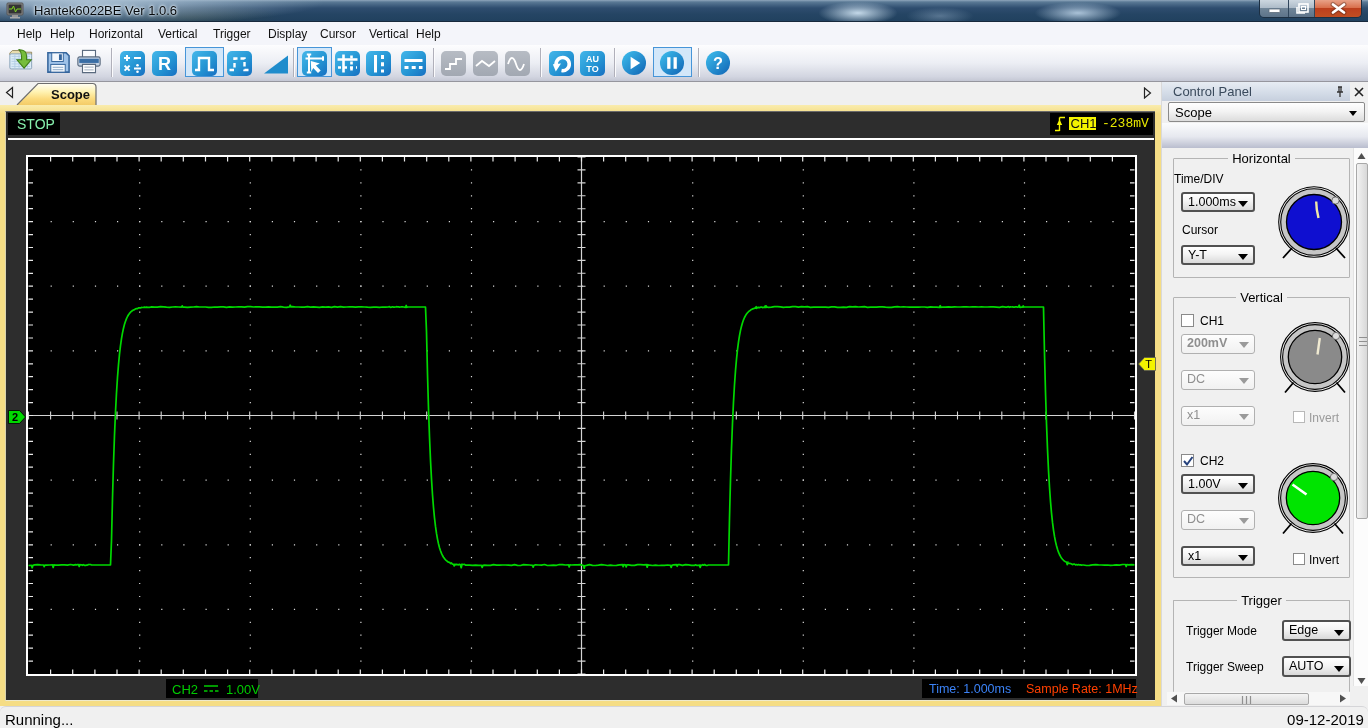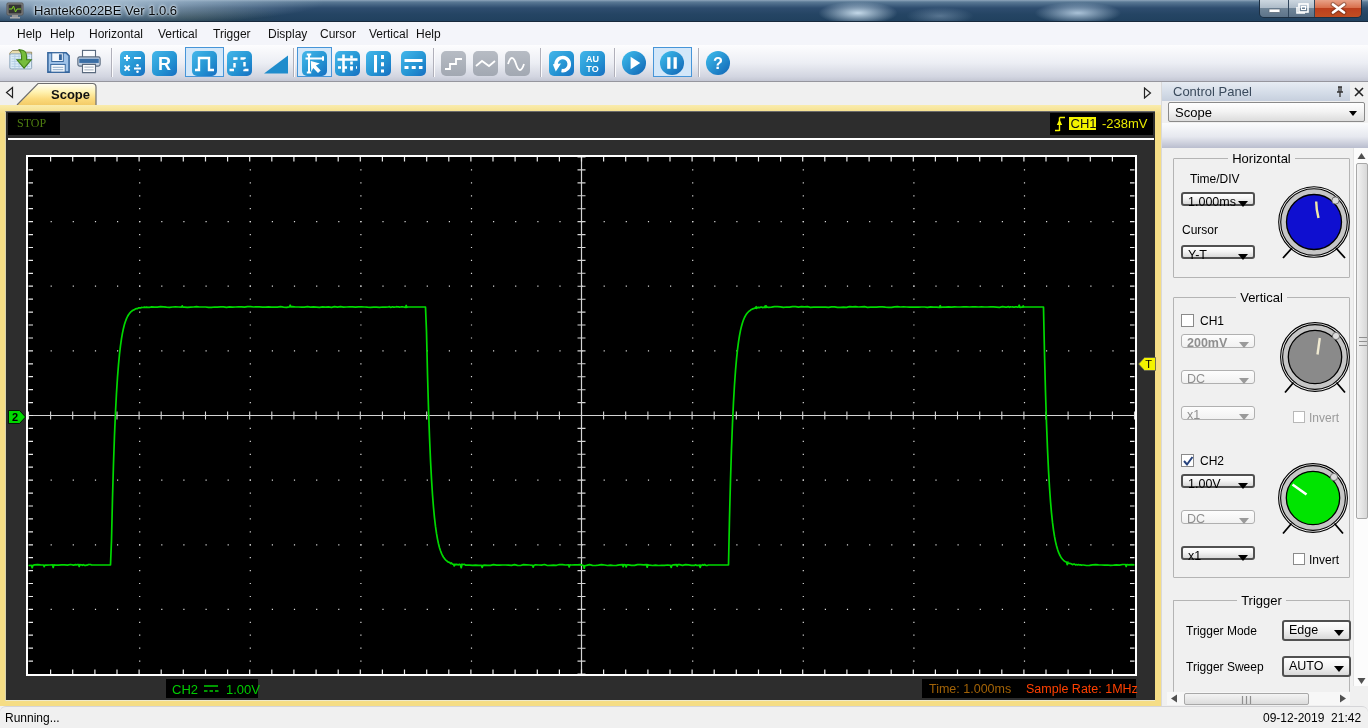--- a/index.html
+++ b/index.html
@@ -58,35 +58,35 @@
 #panel { left:1161px; top:82px; width:207px; height:624px; background:#f0f0f0; border-left:1px solid #d9d9d9; }
 #phead { position:absolute; left:0; top:0; width:188px; height:19px;
   background:linear-gradient(180deg,#e7ecf3 0%,#d3dbe7 60%,#c6cfdd 100%); }
 #phead .t { position:absolute; left:11px; top:2px; font-size:13px; color:#3a4a5c; }
 #scombo { position:absolute; left:6px; top:20px; width:197px; height:20px; background:linear-gradient(180deg,#fff 0%,#f2f2f2 50%,#dcdcdc 100%); border:1px solid #8a8a8a; border-radius:2px; }
 #pstrip { position:absolute; left:0; top:41px; width:207px; height:25px; background:linear-gradient(180deg,#fbfcfd 0%,#e6e8ef 55%,#b9bdce 100%); }
 .gbox { position:absolute; left:11px; width:177px; border:1px solid #b4b4b4; border-radius:1px; }
 .glabel { position:absolute; top:-8px; width:100%; text-align:center; font-size:13px; color:#000; }
 .glabel span { background:#f0f0f0; padding:0 4px; }
 .plabel { position:absolute; font-size:12px; color:#000; white-space:nowrap; }
-.combo { position:absolute; width:74px; height:14px; border:2px solid #515151; border-radius:3px; background:linear-gradient(180deg,#fff 0%,#f4f4f4 45%,#d9d9d9 100%); font-size:12.5px; color:#000; }
+.combo { position:absolute; width:74px; height:20px; border:2px solid #515151; border-radius:3px; background:linear-gradient(180deg,#fff 0%,#f4f4f4 45%,#d9d9d9 100%); font-size:12.5px; color:#000; }
 .combo .cv { position:absolute; left:5px; top:1px; }
 .combo.dis { border:1px solid #b0b0b0; background:linear-gradient(180deg,#fdfdfd 0%,#f1f1f1 100%); color:#8f8f8f; }
 .arr { position:absolute; right:5px; top:7px; width:0; height:0; border-left:5px solid transparent; border-right:5px solid transparent; border-top:6px solid #000; }
 .combo.dis .arr { border-top-color:#9a9a9a; }
 .cb { position:absolute; width:13px; height:13px; background:#fff; border:1px solid #8a8a8a; }
 .cblabel { position:absolute; font-size:12px; color:#000; }
 
 
 #vsb { position:absolute; left:191px; top:66px; width:15px; height:538px; background:#fcfcfc; border-left:1px solid #e3e3e3; }
 #hsb { position:absolute; left:5px; top:610px; width:183px; height:13px; background:#f7f7f7; }
 .thumb { position:absolute; background:linear-gradient(90deg,#f4f4f4,#dcdcdc); border:1px solid #a8a8a8; border-radius:2px; }
 
 
-#status { left:0; top:706px; width:1368px; height:22px; background:#f0f0f0; border-top:1px solid #d5d5d8; font-size:12px; color:#000;border-radius:6px; }
+#status { left:0; top:706px; width:1368px; height:22px; background:#f0f0f0; border-top:1px solid #d5d5d8; font-size:15px; color:#000;border-radius:6px; }
 </style>
 </head>
 <body>
 <div class="abs" id="titlebar"></div>
 <div class="abs" id="titletext">Hantek6022BE Ver 1.0.6</div>
 <svg class="abs" id="appicon" style="left:6px;top:2px" width="19" height="17" viewBox="0 0 19 17">
   <rect x="1" y="1" width="16" height="12" rx="1" fill="#888" stroke="#555"></rect>
   <rect x="2.5" y="2.5" width="13" height="9" fill="#333"></rect>
   <path d="M3 7h3l1.5-3 2 6 1.5-3h4" stroke="#7ed321" stroke-width="1" fill="none"></path>
   <rect x="6" y="13" width="6" height="2" fill="#999"></rect>
@@ -283,30 +283,30 @@
   <svg class="abs" style="left:5px;top:4px" width="9" height="13" viewBox="0 0 9 13">
       <path d="M7.5 1.5v10L1.5 6.5z" fill="none" stroke="#222" stroke-width="1.2"></path>
     </svg>
   <svg class="abs" style="left:1143px;top:5px" width="9" height="12" viewBox="0 0 9 12">
       <path d="M1.5 1v10L7.5 6z" fill="none" stroke="#222" stroke-width="1.2"></path>
     </svg>
 </div>
 <div class="abs" id="frame">
   <div id="dark">
     <div class="blackbox" style="left:2px;top:1px;width:52px;height:22px;">
-      <span style="position:absolute;left:9px;top:3px;font-size:12px;color:#4d7c0f;font-family:Liberation Serif, serif;">STOP</span>
+      <span style="position:absolute;left:9px;top:3px;font-size:14px;color:#86efac;">STOP</span>
     </div>
     <div class="blackbox" style="left:1044px;top:1px;width:103px;height:22px;">
       <svg style="position:absolute;left:4px;top:3px" width="12" height="16" viewBox="0 0 12 16">
         <path d="M1 14.5h4.5M5.5 15V1.5M5.5 1.5H11" stroke="#f4f400" stroke-width="1.4" fill="none"></path>
         <path d="M5.5 3.5L2.8 9h5.4z" fill="#f4f400"></path>
       </svg>
       <div style="position:absolute;left:19px;top:3.5px;width:27px;height:13px;background:#f4f400;"></div>
       <span style="position:absolute;left:20.5px;top:3px;font-size:13px;color:#111;">CH1</span>
-      <span style="position:absolute;left:52px;top:3px;font-size:13px;color:#e8e800;">-238mV</span>
+      <span style="position:absolute;left:52px;top:3px;font-size:13px;color:#e8e800;font-family:Liberation Mono, monospace;">-238mV</span>
     </div>
     <div style="position:absolute;left:2px;top:25.5px;width:1146px;height:2px;background:#fff;"></div>
     <div id="screen">
       <svg width="1107" height="517" viewBox="0 0 1106 517" style="position:absolute;left:0;top:0">
         <path d="M22.1 64.6h1.2M44.2 64.6h1.2M66.4 64.6h1.2M88.5 64.6h1.2M110.6 64.6h1.2M132.7 64.6h1.2M154.8 64.6h1.2M177.0 64.6h1.2M199.1 64.6h1.2M221.2 64.6h1.2M243.3 64.6h1.2M265.4 64.6h1.2M287.6 64.6h1.2M309.7 64.6h1.2M331.8 64.6h1.2M353.9 64.6h1.2M376.0 64.6h1.2M398.2 64.6h1.2M420.3 64.6h1.2M442.4 64.6h1.2M464.5 64.6h1.2M486.6 64.6h1.2M508.8 64.6h1.2M530.9 64.6h1.2M553.0 64.6h1.2M575.1 64.6h1.2M597.2 64.6h1.2M619.4 64.6h1.2M641.5 64.6h1.2M663.6 64.6h1.2M685.7 64.6h1.2M707.8 64.6h1.2M730.0 64.6h1.2M752.1 64.6h1.2M774.2 64.6h1.2M796.3 64.6h1.2M818.4 64.6h1.2M840.6 64.6h1.2M862.7 64.6h1.2M884.8 64.6h1.2M906.9 64.6h1.2M929.0 64.6h1.2M951.2 64.6h1.2M973.3 64.6h1.2M995.4 64.6h1.2M1017.5 64.6h1.2M1039.6 64.6h1.2M1061.8 64.6h1.2M1083.9 64.6h1.2M22.1 129.2h1.2M44.2 129.2h1.2M66.4 129.2h1.2M88.5 129.2h1.2M110.6 129.2h1.2M132.7 129.2h1.2M154.8 129.2h1.2M177.0 129.2h1.2M199.1 129.2h1.2M221.2 129.2h1.2M243.3 129.2h1.2M265.4 129.2h1.2M287.6 129.2h1.2M309.7 129.2h1.2M331.8 129.2h1.2M353.9 129.2h1.2M376.0 129.2h1.2M398.2 129.2h1.2M420.3 129.2h1.2M442.4 129.2h1.2M464.5 129.2h1.2M486.6 129.2h1.2M508.8 129.2h1.2M530.9 129.2h1.2M553.0 129.2h1.2M575.1 129.2h1.2M597.2 129.2h1.2M619.4 129.2h1.2M641.5 129.2h1.2M663.6 129.2h1.2M685.7 129.2h1.2M707.8 129.2h1.2M730.0 129.2h1.2M752.1 129.2h1.2M774.2 129.2h1.2M796.3 129.2h1.2M818.4 129.2h1.2M840.6 129.2h1.2M862.7 129.2h1.2M884.8 129.2h1.2M906.9 129.2h1.2M929.0 129.2h1.2M951.2 129.2h1.2M973.3 129.2h1.2M995.4 129.2h1.2M1017.5 129.2h1.2M1039.6 129.2h1.2M1061.8 129.2h1.2M1083.9 129.2h1.2M22.1 193.9h1.2M44.2 193.9h1.2M66.4 193.9h1.2M88.5 193.9h1.2M110.6 193.9h1.2M132.7 193.9h1.2M154.8 193.9h1.2M177.0 193.9h1.2M199.1 193.9h1.2M221.2 193.9h1.2M243.3 193.9h1.2M265.4 193.9h1.2M287.6 193.9h1.2M309.7 193.9h1.2M331.8 193.9h1.2M353.9 193.9h1.2M376.0 193.9h1.2M398.2 193.9h1.2M420.3 193.9h1.2M442.4 193.9h1.2M464.5 193.9h1.2M486.6 193.9h1.2M508.8 193.9h1.2M530.9 193.9h1.2M553.0 193.9h1.2M575.1 193.9h1.2M597.2 193.9h1.2M619.4 193.9h1.2M641.5 193.9h1.2M663.6 193.9h1.2M685.7 193.9h1.2M707.8 193.9h1.2M730.0 193.9h1.2M752.1 193.9h1.2M774.2 193.9h1.2M796.3 193.9h1.2M818.4 193.9h1.2M840.6 193.9h1.2M862.7 193.9h1.2M884.8 193.9h1.2M906.9 193.9h1.2M929.0 193.9h1.2M951.2 193.9h1.2M973.3 193.9h1.2M995.4 193.9h1.2M1017.5 193.9h1.2M1039.6 193.9h1.2M1061.8 193.9h1.2M1083.9 193.9h1.2M22.1 323.1h1.2M44.2 323.1h1.2M66.4 323.1h1.2M88.5 323.1h1.2M110.6 323.1h1.2M132.7 323.1h1.2M154.8 323.1h1.2M177.0 323.1h1.2M199.1 323.1h1.2M221.2 323.1h1.2M243.3 323.1h1.2M265.4 323.1h1.2M287.6 323.1h1.2M309.7 323.1h1.2M331.8 323.1h1.2M353.9 323.1h1.2M376.0 323.1h1.2M398.2 323.1h1.2M420.3 323.1h1.2M442.4 323.1h1.2M464.5 323.1h1.2M486.6 323.1h1.2M508.8 323.1h1.2M530.9 323.1h1.2M553.0 323.1h1.2M575.1 323.1h1.2M597.2 323.1h1.2M619.4 323.1h1.2M641.5 323.1h1.2M663.6 323.1h1.2M685.7 323.1h1.2M707.8 323.1h1.2M730.0 323.1h1.2M752.1 323.1h1.2M774.2 323.1h1.2M796.3 323.1h1.2M818.4 323.1h1.2M840.6 323.1h1.2M862.7 323.1h1.2M884.8 323.1h1.2M906.9 323.1h1.2M929.0 323.1h1.2M951.2 323.1h1.2M973.3 323.1h1.2M995.4 323.1h1.2M1017.5 323.1h1.2M1039.6 323.1h1.2M1061.8 323.1h1.2M1083.9 323.1h1.2M22.1 387.8h1.2M44.2 387.8h1.2M66.4 387.8h1.2M88.5 387.8h1.2M110.6 387.8h1.2M132.7 387.8h1.2M154.8 387.8h1.2M177.0 387.8h1.2M199.1 387.8h1.2M221.2 387.8h1.2M243.3 387.8h1.2M265.4 387.8h1.2M287.6 387.8h1.2M309.7 387.8h1.2M331.8 387.8h1.2M353.9 387.8h1.2M376.0 387.8h1.2M398.2 387.8h1.2M420.3 387.8h1.2M442.4 387.8h1.2M464.5 387.8h1.2M486.6 387.8h1.2M508.8 387.8h1.2M530.9 387.8h1.2M553.0 387.8h1.2M575.1 387.8h1.2M597.2 387.8h1.2M619.4 387.8h1.2M641.5 387.8h1.2M663.6 387.8h1.2M685.7 387.8h1.2M707.8 387.8h1.2M730.0 387.8h1.2M752.1 387.8h1.2M774.2 387.8h1.2M796.3 387.8h1.2M818.4 387.8h1.2M840.6 387.8h1.2M862.7 387.8h1.2M884.8 387.8h1.2M906.9 387.8h1.2M929.0 387.8h1.2M951.2 387.8h1.2M973.3 387.8h1.2M995.4 387.8h1.2M1017.5 387.8h1.2M1039.6 387.8h1.2M1061.8 387.8h1.2M1083.9 387.8h1.2M22.1 452.4h1.2M44.2 452.4h1.2M66.4 452.4h1.2M88.5 452.4h1.2M110.6 452.4h1.2M132.7 452.4h1.2M154.8 452.4h1.2M177.0 452.4h1.2M199.1 452.4h1.2M221.2 452.4h1.2M243.3 452.4h1.2M265.4 452.4h1.2M287.6 452.4h1.2M309.7 452.4h1.2M331.8 452.4h1.2M353.9 452.4h1.2M376.0 452.4h1.2M398.2 452.4h1.2M420.3 452.4h1.2M442.4 452.4h1.2M464.5 452.4h1.2M486.6 452.4h1.2M508.8 452.4h1.2M530.9 452.4h1.2M553.0 452.4h1.2M575.1 452.4h1.2M597.2 452.4h1.2M619.4 452.4h1.2M641.5 452.4h1.2M663.6 452.4h1.2M685.7 452.4h1.2M707.8 452.4h1.2M730.0 452.4h1.2M752.1 452.4h1.2M774.2 452.4h1.2M796.3 452.4h1.2M818.4 452.4h1.2M840.6 452.4h1.2M862.7 452.4h1.2M884.8 452.4h1.2M906.9 452.4h1.2M929.0 452.4h1.2M951.2 452.4h1.2M973.3 452.4h1.2M995.4 452.4h1.2M1017.5 452.4h1.2M1039.6 452.4h1.2M1061.8 452.4h1.2M1083.9 452.4h1.2" stroke="#d6d6d6" stroke-width="1.2" fill="none"></path>
         <path d="M110.6 12.9h1.2M110.6 25.9h1.2M110.6 38.8h1.2M110.6 51.7h1.2M110.6 64.6h1.2M110.6 77.6h1.2M110.6 90.5h1.2M110.6 103.4h1.2M110.6 116.3h1.2M110.6 129.2h1.2M110.6 142.2h1.2M110.6 155.1h1.2M110.6 168.0h1.2M110.6 181.0h1.2M110.6 193.9h1.2M110.6 206.8h1.2M110.6 219.7h1.2M110.6 232.7h1.2M110.6 245.6h1.2M110.6 258.5h1.2M110.6 271.4h1.2M110.6 284.4h1.2M110.6 297.3h1.2M110.6 310.2h1.2M110.6 323.1h1.2M110.6 336.1h1.2M110.6 349.0h1.2M110.6 361.9h1.2M110.6 374.8h1.2M110.6 387.8h1.2M110.6 400.7h1.2M110.6 413.6h1.2M110.6 426.5h1.2M110.6 439.5h1.2M110.6 452.4h1.2M110.6 465.3h1.2M110.6 478.2h1.2M110.6 491.2h1.2M110.6 504.1h1.2M221.2 12.9h1.2M221.2 25.9h1.2M221.2 38.8h1.2M221.2 51.7h1.2M221.2 64.6h1.2M221.2 77.6h1.2M221.2 90.5h1.2M221.2 103.4h1.2M221.2 116.3h1.2M221.2 129.2h1.2M221.2 142.2h1.2M221.2 155.1h1.2M221.2 168.0h1.2M221.2 181.0h1.2M221.2 193.9h1.2M221.2 206.8h1.2M221.2 219.7h1.2M221.2 232.7h1.2M221.2 245.6h1.2M221.2 258.5h1.2M221.2 271.4h1.2M221.2 284.4h1.2M221.2 297.3h1.2M221.2 310.2h1.2M221.2 323.1h1.2M221.2 336.1h1.2M221.2 349.0h1.2M221.2 361.9h1.2M221.2 374.8h1.2M221.2 387.8h1.2M221.2 400.7h1.2M221.2 413.6h1.2M221.2 426.5h1.2M221.2 439.5h1.2M221.2 452.4h1.2M221.2 465.3h1.2M221.2 478.2h1.2M221.2 491.2h1.2M221.2 504.1h1.2M331.8 12.9h1.2M331.8 25.9h1.2M331.8 38.8h1.2M331.8 51.7h1.2M331.8 64.6h1.2M331.8 77.6h1.2M331.8 90.5h1.2M331.8 103.4h1.2M331.8 116.3h1.2M331.8 129.2h1.2M331.8 142.2h1.2M331.8 155.1h1.2M331.8 168.0h1.2M331.8 181.0h1.2M331.8 193.9h1.2M331.8 206.8h1.2M331.8 219.7h1.2M331.8 232.7h1.2M331.8 245.6h1.2M331.8 258.5h1.2M331.8 271.4h1.2M331.8 284.4h1.2M331.8 297.3h1.2M331.8 310.2h1.2M331.8 323.1h1.2M331.8 336.1h1.2M331.8 349.0h1.2M331.8 361.9h1.2M331.8 374.8h1.2M331.8 387.8h1.2M331.8 400.7h1.2M331.8 413.6h1.2M331.8 426.5h1.2M331.8 439.5h1.2M331.8 452.4h1.2M331.8 465.3h1.2M331.8 478.2h1.2M331.8 491.2h1.2M331.8 504.1h1.2M442.4 12.9h1.2M442.4 25.9h1.2M442.4 38.8h1.2M442.4 51.7h1.2M442.4 64.6h1.2M442.4 77.6h1.2M442.4 90.5h1.2M442.4 103.4h1.2M442.4 116.3h1.2M442.4 129.2h1.2M442.4 142.2h1.2M442.4 155.1h1.2M442.4 168.0h1.2M442.4 181.0h1.2M442.4 193.9h1.2M442.4 206.8h1.2M442.4 219.7h1.2M442.4 232.7h1.2M442.4 245.6h1.2M442.4 258.5h1.2M442.4 271.4h1.2M442.4 284.4h1.2M442.4 297.3h1.2M442.4 310.2h1.2M442.4 323.1h1.2M442.4 336.1h1.2M442.4 349.0h1.2M442.4 361.9h1.2M442.4 374.8h1.2M442.4 387.8h1.2M442.4 400.7h1.2M442.4 413.6h1.2M442.4 426.5h1.2M442.4 439.5h1.2M442.4 452.4h1.2M442.4 465.3h1.2M442.4 478.2h1.2M442.4 491.2h1.2M442.4 504.1h1.2M663.6 12.9h1.2M663.6 25.9h1.2M663.6 38.8h1.2M663.6 51.7h1.2M663.6 64.6h1.2M663.6 77.6h1.2M663.6 90.5h1.2M663.6 103.4h1.2M663.6 116.3h1.2M663.6 129.2h1.2M663.6 142.2h1.2M663.6 155.1h1.2M663.6 168.0h1.2M663.6 181.0h1.2M663.6 193.9h1.2M663.6 206.8h1.2M663.6 219.7h1.2M663.6 232.7h1.2M663.6 245.6h1.2M663.6 258.5h1.2M663.6 271.4h1.2M663.6 284.4h1.2M663.6 297.3h1.2M663.6 310.2h1.2M663.6 323.1h1.2M663.6 336.1h1.2M663.6 349.0h1.2M663.6 361.9h1.2M663.6 374.8h1.2M663.6 387.8h1.2M663.6 400.7h1.2M663.6 413.6h1.2M663.6 426.5h1.2M663.6 439.5h1.2M663.6 452.4h1.2M663.6 465.3h1.2M663.6 478.2h1.2M663.6 491.2h1.2M663.6 504.1h1.2M774.2 12.9h1.2M774.2 25.9h1.2M774.2 38.8h1.2M774.2 51.7h1.2M774.2 64.6h1.2M774.2 77.6h1.2M774.2 90.5h1.2M774.2 103.4h1.2M774.2 116.3h1.2M774.2 129.2h1.2M774.2 142.2h1.2M774.2 155.1h1.2M774.2 168.0h1.2M774.2 181.0h1.2M774.2 193.9h1.2M774.2 206.8h1.2M774.2 219.7h1.2M774.2 232.7h1.2M774.2 245.6h1.2M774.2 258.5h1.2M774.2 271.4h1.2M774.2 284.4h1.2M774.2 297.3h1.2M774.2 310.2h1.2M774.2 323.1h1.2M774.2 336.1h1.2M774.2 349.0h1.2M774.2 361.9h1.2M774.2 374.8h1.2M774.2 387.8h1.2M774.2 400.7h1.2M774.2 413.6h1.2M774.2 426.5h1.2M774.2 439.5h1.2M774.2 452.4h1.2M774.2 465.3h1.2M774.2 478.2h1.2M774.2 491.2h1.2M774.2 504.1h1.2M884.8 12.9h1.2M884.8 25.9h1.2M884.8 38.8h1.2M884.8 51.7h1.2M884.8 64.6h1.2M884.8 77.6h1.2M884.8 90.5h1.2M884.8 103.4h1.2M884.8 116.3h1.2M884.8 129.2h1.2M884.8 142.2h1.2M884.8 155.1h1.2M884.8 168.0h1.2M884.8 181.0h1.2M884.8 193.9h1.2M884.8 206.8h1.2M884.8 219.7h1.2M884.8 232.7h1.2M884.8 245.6h1.2M884.8 258.5h1.2M884.8 271.4h1.2M884.8 284.4h1.2M884.8 297.3h1.2M884.8 310.2h1.2M884.8 323.1h1.2M884.8 336.1h1.2M884.8 349.0h1.2M884.8 361.9h1.2M884.8 374.8h1.2M884.8 387.8h1.2M884.8 400.7h1.2M884.8 413.6h1.2M884.8 426.5h1.2M884.8 439.5h1.2M884.8 452.4h1.2M884.8 465.3h1.2M884.8 478.2h1.2M884.8 491.2h1.2M884.8 504.1h1.2M995.4 12.9h1.2M995.4 25.9h1.2M995.4 38.8h1.2M995.4 51.7h1.2M995.4 64.6h1.2M995.4 77.6h1.2M995.4 90.5h1.2M995.4 103.4h1.2M995.4 116.3h1.2M995.4 129.2h1.2M995.4 142.2h1.2M995.4 155.1h1.2M995.4 168.0h1.2M995.4 181.0h1.2M995.4 193.9h1.2M995.4 206.8h1.2M995.4 219.7h1.2M995.4 232.7h1.2M995.4 245.6h1.2M995.4 258.5h1.2M995.4 271.4h1.2M995.4 284.4h1.2M995.4 297.3h1.2M995.4 310.2h1.2M995.4 323.1h1.2M995.4 336.1h1.2M995.4 349.0h1.2M995.4 361.9h1.2M995.4 374.8h1.2M995.4 387.8h1.2M995.4 400.7h1.2M995.4 413.6h1.2M995.4 426.5h1.2M995.4 439.5h1.2M995.4 452.4h1.2M995.4 465.3h1.2M995.4 478.2h1.2M995.4 491.2h1.2M995.4 504.1h1.2" stroke="#d6d6d6" stroke-width="1.2" fill="none"></path>
         <path d="M0 258.5H1106" stroke="#d4d4d4" stroke-width="1.2" fill="none"></path>
         <path d="M553 0V517" stroke="#d4d4d4" stroke-width="1.2" fill="none"></path>
         <path d="M0.0 254.5v8M22.1 254.5v8M44.2 254.5v8M66.4 254.5v8M88.5 254.5v8M110.6 254.5v8M132.7 254.5v8M154.8 254.5v8M177.0 254.5v8M199.1 254.5v8M221.2 254.5v8M243.3 254.5v8M265.4 254.5v8M287.6 254.5v8M309.7 254.5v8M331.8 254.5v8M353.9 254.5v8M376.0 254.5v8M398.2 254.5v8M420.3 254.5v8M442.4 254.5v8M464.5 254.5v8M486.6 254.5v8M508.8 254.5v8M530.9 254.5v8M553.0 254.5v8M575.1 254.5v8M597.2 254.5v8M619.4 254.5v8M641.5 254.5v8M663.6 254.5v8M685.7 254.5v8M707.8 254.5v8M730.0 254.5v8M752.1 254.5v8M774.2 254.5v8M796.3 254.5v8M818.4 254.5v8M840.6 254.5v8M862.7 254.5v8M884.8 254.5v8M906.9 254.5v8M929.0 254.5v8M951.2 254.5v8M973.3 254.5v8M995.4 254.5v8M1017.5 254.5v8M1039.6 254.5v8M1061.8 254.5v8M1083.9 254.5v8M1106.0 254.5v8" stroke="#d4d4d4" stroke-width="1.1" fill="none"></path>
         <path d="M549.0 0.0h8M549.0 12.9h8M549.0 25.9h8M549.0 38.8h8M549.0 51.7h8M549.0 64.6h8M549.0 77.6h8M549.0 90.5h8M549.0 103.4h8M549.0 116.3h8M549.0 129.2h8M549.0 142.2h8M549.0 155.1h8M549.0 168.0h8M549.0 181.0h8M549.0 193.9h8M549.0 206.8h8M549.0 219.7h8M549.0 232.7h8M549.0 245.6h8M549.0 258.5h8M549.0 271.4h8M549.0 284.4h8M549.0 297.3h8M549.0 310.2h8M549.0 323.1h8M549.0 336.1h8M549.0 349.0h8M549.0 361.9h8M549.0 374.8h8M549.0 387.8h8M549.0 400.7h8M549.0 413.6h8M549.0 426.5h8M549.0 439.5h8M549.0 452.4h8M549.0 465.3h8M549.0 478.2h8M549.0 491.2h8M549.0 504.1h8M549.0 517.0h8" stroke="#d4d4d4" stroke-width="1.1" fill="none"></path>
@@ -323,21 +323,21 @@
       <text x="10.5" y="11" font-family="Liberation Sans" font-size="11" fill="#000" text-anchor="middle">T</text>
     </svg>
     <div class="blackbox" style="left:160px;top:567px;width:92px;height:19px;">
       <span style="position:absolute;left:6px;top:2.5px;font-size:13px;color:#00cc00;">CH2</span>
       <svg style="position:absolute;left:38px;top:5px" width="15" height="10" viewBox="0 0 15 10">
         <path d="M0 2h14M0 7h3.5M5.5 7h3.5M11 7h3.5" stroke="#00cc00" stroke-width="1.4"></path>
       </svg>
       <span style="position:absolute;left:60px;top:2.5px;font-size:13px;color:#00cc00;">1.00V</span>
     </div>
     <div class="blackbox" style="left:916px;top:567px;width:214px;height:19px;">
-      <span style="position:absolute;left:7px;top:3px;font-size:12.5px;color:#a16207;text-align:center;">Time: 1.000ms</span>
+      <span style="position:absolute;left:7px;top:3px;font-size:12.5px;color:#3b82f6;text-align:center;">Time: 1.000ms</span>
       <span style="position:absolute;left:104px;top:3px;font-size:12.5px;color:#ff4000;">Sample Rate: 1MHz</span>
     </div>
   </div>
 </div>
 <div class="abs" id="panel">
   <div id="phead">
       <span class="t">Control Panel</span>
     <svg style="position:absolute;left:173px;top:4px" width="10" height="12" viewBox="0 0 10 12">
         <path d="M3 1h4M4 1v5M6 1v5M2 6h6M5 6v5" stroke="#333" stroke-width="1.3" fill="none"></path>
       </svg>
@@ -347,21 +347,21 @@
   </div>
   <div id="scombo">
       <span style="position:absolute;left:6px;top:2px;font-size:13px;">Scope</span>
       <span class="arr" style="top:8px;right:7px;border-left-width:4px;border-right-width:4px;border-top-width:5px;"></span>
     </div>
   <div id="pstrip"></div>
 
   <div class="gbox" style="top:76px;height:120px;">
       <div class="glabel"><span>Horizontal</span></div>
     </div>
-  <span class="plabel" style="left:28px;top:90px;">Time/DIV</span>
+  <span class="plabel" style="left:12px;top:90px;">Time/DIV</span>
   <div class="combo" style="left:19px;top:110px;">
       <span class="cv">1.000ms</span>
       <span class="arr"></span>
     </div>
   <span class="plabel" style="left:20px;top:141px;">Cursor</span>
   <div class="combo" style="left:19px;top:163px;">
       <span class="cv">Y-T</span>
       <span class="arr"></span>
     </div>
   <svg class="knob" style="position:absolute;left:114px;top:102px;" width="76" height="76" viewBox="0 0 76 76">

